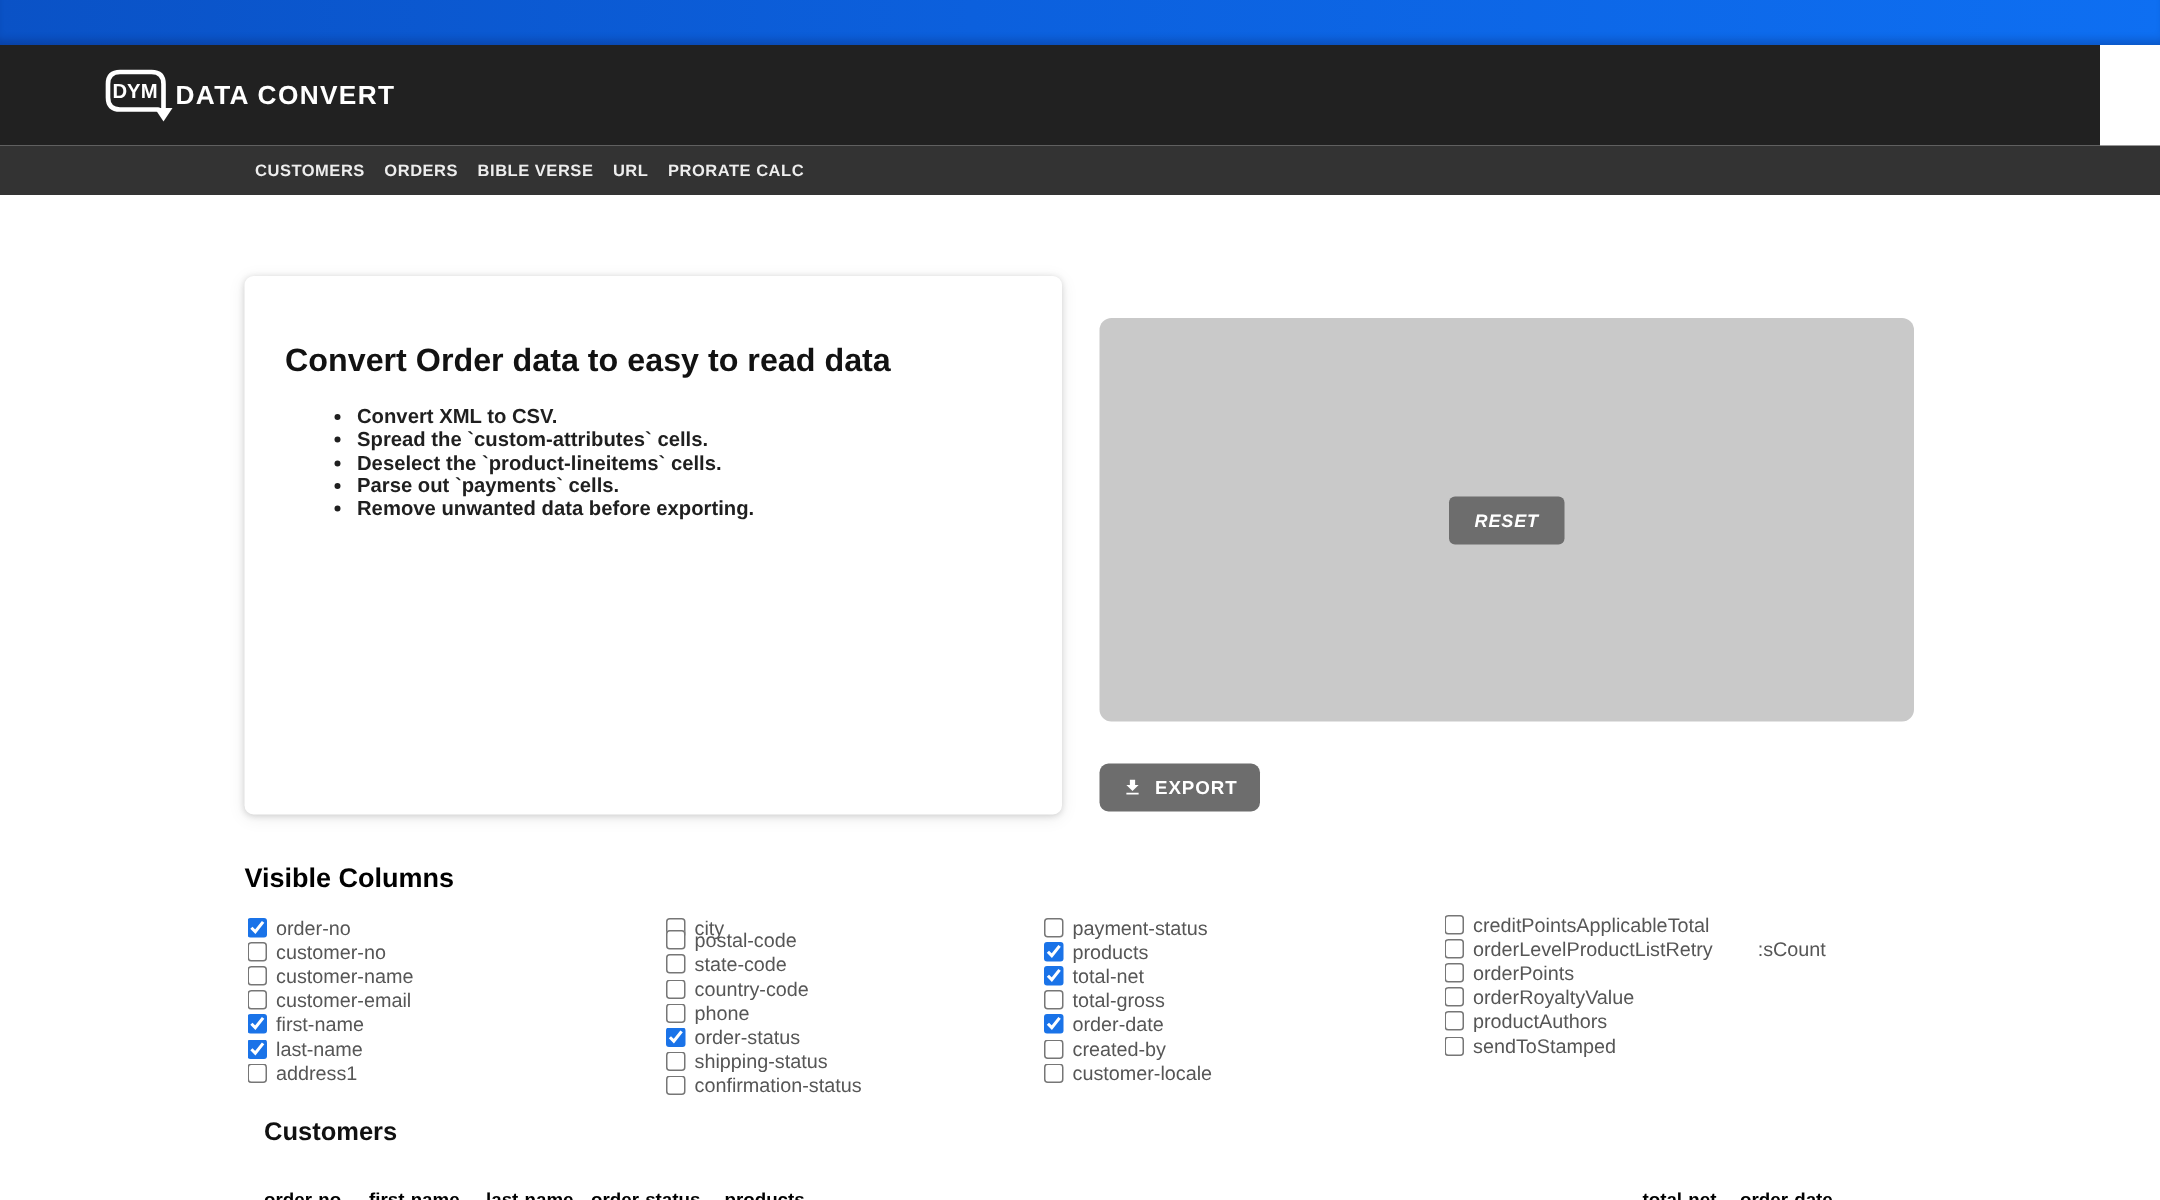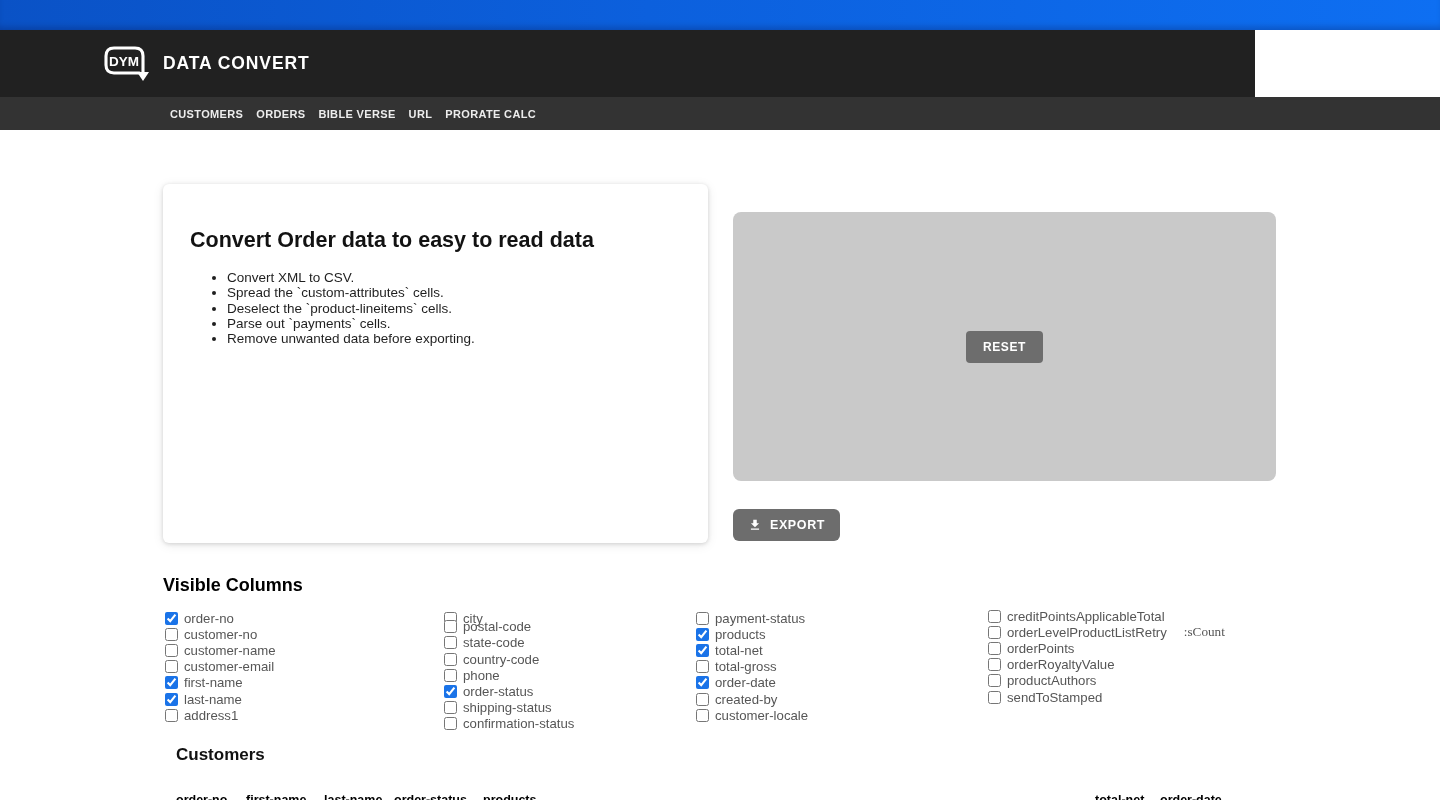--- a/index.html
+++ b/index.html
@@ -12,80 +12,80 @@
 
   
   .topbar {
     position:absolute; left:0; top:0; width:1440px; height:30px;
     background:linear-gradient(90deg,#0a52c6 0%, #0c60dd 45%, #0e6ff2 100%);
     box-shadow: inset 0 -6px 6px -3px rgba(0,0,40,.22);
   }
 
   
   .appbar {
-    position:absolute; left:0; top:30px; width:1255px; height:67px;
-    background:#212121; display:flex; align-items:center; padding-left:103px;
+    position:absolute; left:0; top:30px; width:1400px; height:67px;
+    background:#212121; display:flex; align-items:center; padding-left:69px;
   }
   .logo { display:flex; align-items:center; }
   .logo svg { display:block; }
-  .app-title { color:#ffffff; font-size:17.5px; font-weight:700; letter-spacing:.9px; margin-left:12px; }
+  .app-title { color:#ffffff; font-size:17.5px; font-weight:700; letter-spacing:.9px; }
 
   
   .nav {
     position:absolute; left:0; top:97px; width:1440px; height:33px;
     background:#333333; display:flex; align-items:center; padding-left:170px; gap:13px;
   }
   .nav a { color:#ededed; font-size:11px; font-weight:700; letter-spacing:.35px; text-decoration:none; white-space:nowrap; }
 
   
   .card {
     position:absolute; left:163px; top:184px; width:545px; height:359px;
     background:#fff; border-radius:6px;
     box-shadow:0 1px 4px rgba(0,0,0,.15), 0 2px 12px rgba(0,0,0,.08);
     padding:44px 20px 0 27px;
   }
   .card h1 { margin:0 0 17px; font-size:21.5px; font-weight:700; color:#121212; }
-  .card ul, .card ol { margin:4px; padding-left:33px; }
+  .card ul, .card ol { margin:15px; padding-left:33px;font-weight:bold; }
   .card li { font-size:13.5px; line-height:15.3px; color:#1f1f1f; }
   .card h2 { margin:17px 0 12px; font-size:17px; font-weight:700; color:#121212; }
 
   
   .dropzone {
     position:absolute; left:733px; top:212px; width:543px; height:269px;
     background:#c9c9c9; border-radius:8px;
     display:flex; align-items:center; justify-content:center;
   }
   .reset-btn {
     background:#6d6d6d; color:#fff; border:none; border-radius:4px;
     padding:9px 17px; font-size:12px; font-weight:700; letter-spacing:.6px;
-    font-family:inherit; cursor:pointer;
+    font-family:inherit; cursor:pointer;font-style:italic;
   }
 
   
   .export-btn {
     position:absolute; left:733px; top:509px; height:32px;
     display:inline-flex; align-items:center; gap:8px;
     background:#6d6d6d; color:#fff; border:none; border-radius:6px;
     padding:0 15px; font-size:12.5px; font-weight:700; letter-spacing:.6px;
     font-family:inherit; cursor:pointer;
   }
   .export-btn svg { display:block; }
 
   
   .vc-title { position:absolute; left:163px; top:575px; margin:0; font-size:18px; font-weight:800; color:#000; }
   .col { position:absolute; top:610px; }
   .col-1 { left:165px; }
   .col-2 { left:444px; }
   .col-3 { left:696px; }
-  .col-4 { left:988px; top:608px; }
+  .col-4 { left:963px; top:608px; }
   .row { display:flex; align-items:center; gap:6px; height:16.2px; cursor:pointer; }
   .col-2 .row:nth-child(2) { margin-top:-7.5px; }
   .row input[type=checkbox] { width:13px; height:13px; margin:0; accent-color:#1a73e8; flex:0 0 auto; }
   .row .lbl { font-size:13.2px; color:#565656; white-space:nowrap; }
-  .frag { margin-left:11px; font-size:13.2px; color:#565656;font-family:Liberation Serif, serif; }
+  .frag { margin-left:24px; font-size:13.2px; color:#565656; }
 
   
   .cust-title { position:absolute; left:176px; top:745px; margin:0; font-size:17px; font-weight:700; color:#111; }
   .th { position:absolute; top:793px; font-size:12.5px; font-weight:700; color:#000; white-space:nowrap; }
   .th-0 { left:176px; } .th-1 { left:246px; } .th-2 { left:324px; }
   .th-3 { left:394px; } .th-4 { left:483px; } .th-5 { left:1095px; } .th-6 { left:1160px; }
 </style>
 </head>
 <body>
 

